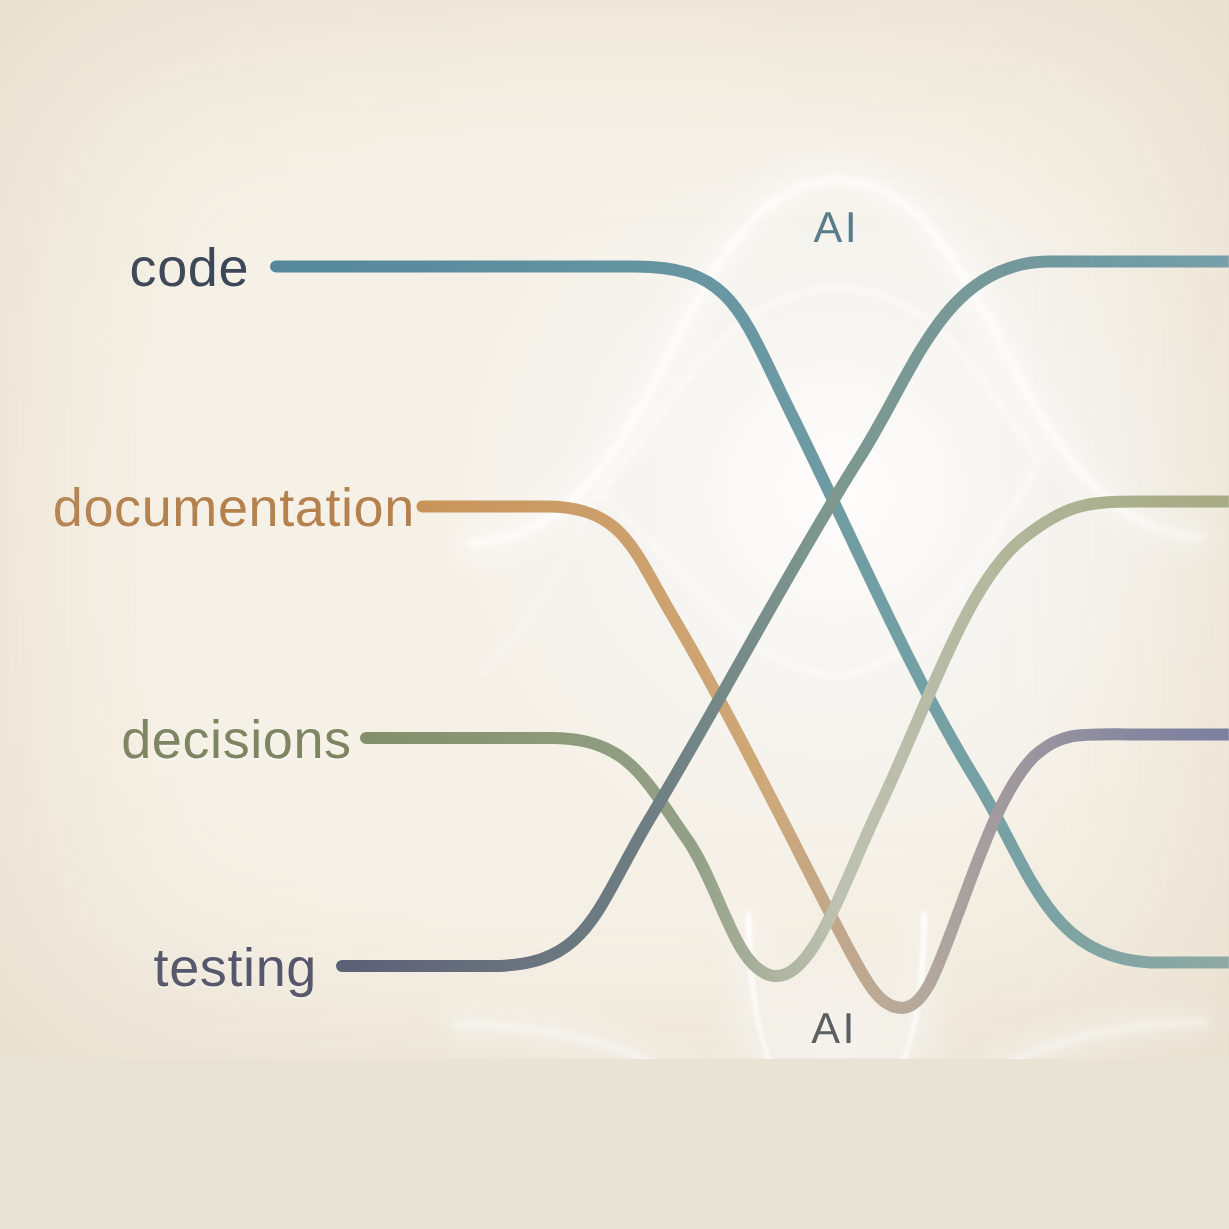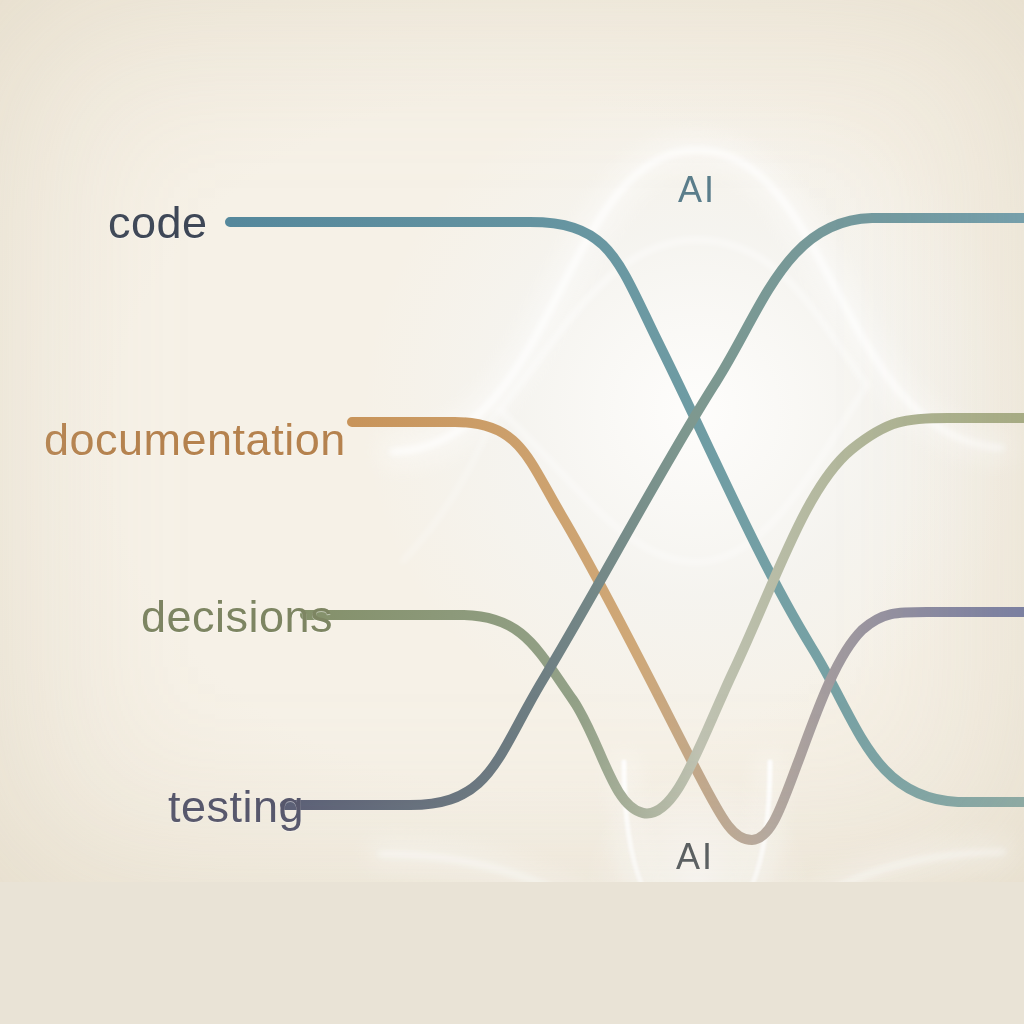--- a/index.html
+++ b/index.html
@@ -91,20 +91,20 @@
 
     <g>
       <path class="flow" stroke="url(#grad-code)" d="M 230 222 H 530 C 612 222 618 262 662 350 C 710 447 758 560 812 648 C 858 722 872 798 958 802 H 1026"></path>
       <path class="flow" stroke="url(#grad-documentation)" d="M 352 422 H 455 C 520 422 528 459 562 516 C 607 592 660 700 700 777 C 724 823 734 840 752 840 C 772 839 782 804 800 757 C 820 702 838 654 862 630 C 884 610 900 612 940 612 H 1026"></path>
       <path class="flow" stroke="url(#grad-decisions)" d="M 305 615 H 460 C 523 615 537 649 573 700 C 601 741 612 806 643 813 C 676 820 700 742 733 672 C 775 583 806 486 852 449 C 888 420 906 418 948 418 H 1026"></path>
       <path class="flow" stroke="url(#grad-testing)" d="M 285 805 H 410 C 492 805 496 757 544 678 C 600 585 660 470 716 382 C 762 310 786 220 872 218 H 1026"></path>
     </g>
   </svg>
 
   <div class="row-label" style="left: 108px; top: 197px; color: rgb(62, 71, 87);">code</div>
-  <div class="row-label" style="left: 44px; top: 397px; color: rgb(181, 130, 78); margin-top: 17px;">documentation</div>
-  <div class="row-label" style="left: 101px; top: 591px; color: rgb(125, 133, 98); margin-left: 40px;">decisions</div>
-  <div class="row-label" style="left: 128px; top: 781px; color: rgb(81, 82, 105); margin-left: 40px;">testing</div>
+  <div class="row-label" style="left: 44px; top: 397px; color: rgb(181, 130, 78);">documentation</div>
+  <div class="row-label" style="left: 101px; top: 591px; color: rgb(125, 133, 98);">decisions</div>
+  <div class="row-label" style="left: 128px; top: 781px; color: rgb(81, 82, 105);">testing</div>
 
   <div class="ai-label" style="left: 697px; top: 172px; color: rgb(77, 115, 131);">AI</div>
   <div class="ai-label" style="left: 695px; top: 839px; color: rgb(63, 71, 76);">AI</div>
 
 </div>
 
 </body></html>

